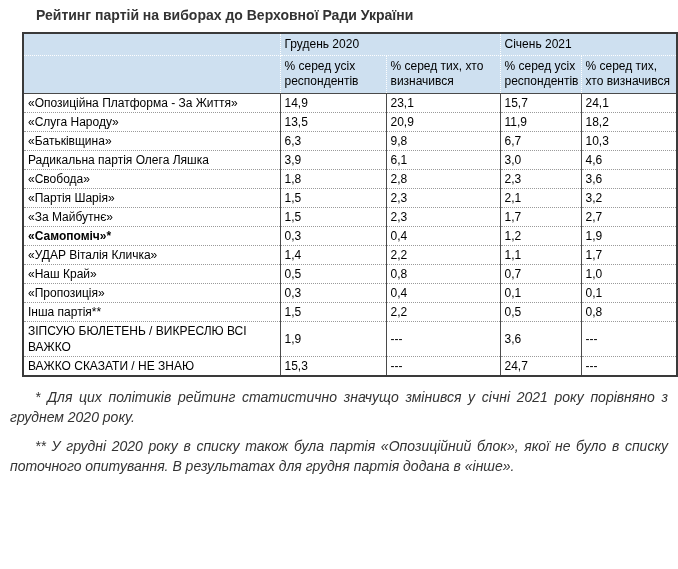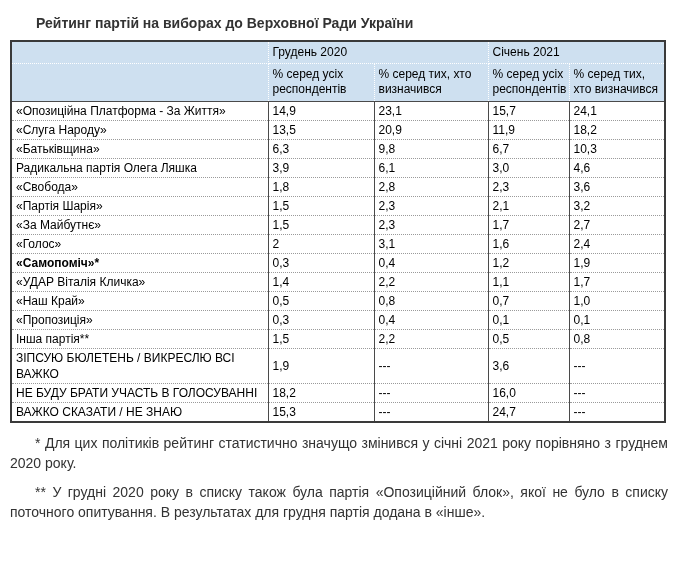--- a/index.html
+++ b/index.html
@@ -10,33 +10,33 @@
     --text:#000;
     --muted:#333;
   }
   *{box-sizing:border-box;}
   html,body{margin:0;padding:0;background:#fff;}
   body{
     font-family:"Liberation Sans",sans-serif;
     color:var(--text);
     width:678px;
   }
-  .page{width:614px;padding-top:12px;}
+  .page{width:614px;padding-top:4px;}
   .title{
     font-size:14px;
     font-weight:bold;
     color:#333;
     margin:2px 10px 8px 36px;
     line-height:18px;
   }
   table.ratings{
     border-collapse:collapse;
     table-layout:fixed;
     width:656px;
-    margin-left:10px;
+    margin-left:22px;
     border:2px solid var(--outer-border);
     font-size:12px;
   }
   col.c1{width:257px;}
   col.c2{width:106px;}
   col.c3{width:114px;}
   col.c4{width:81px;}
   col.c5{width:96px;}
   thead th{
     background:var(--header-bg);
@@ -63,20 +63,21 @@
     line-height:16px;
     height:19px;
     vertical-align:middle;
     overflow:hidden;
     white-space:normal;
   }
   tbody td.bold{font-weight:bold;}
   .notes{
     width:658px;
     margin:10px 10px 0 10px;
+    font-style:italic;
     font-size:14px;
     color:var(--muted);
     line-height:20px;
     text-align:justify;
   }
   .notes p{margin:0 0 9px 0;text-indent:25px;}
 </style>
 </head>
 <body>
 
@@ -150,27 +151,20 @@
           <td>3,2</td>
         </tr>
         <tr>
           <td class="party">«За Майбутнє»</td>
           <td>1,5</td>
           <td>2,3</td>
           <td>1,7</td>
           <td>2,7</td>
         </tr>
         <tr>
-          <td class="party">«Голос»</td>
-          <td>2</td>
-          <td>3,1</td>
-          <td>1,6</td>
-          <td>2,4</td>
-        </tr>
-        <tr>
           <td class="party bold">«Самопоміч»*</td>
           <td>0,3</td>
           <td>0,4</td>
           <td>1,2</td>
           <td>1,9</td>
         </tr>
         <tr>
           <td class="party">«УДАР Віталія Кличка»</td>
           <td>1,4</td>
           <td>2,2</td>
@@ -199,27 +193,20 @@
           <td>0,8</td>
         </tr>
         <tr>
           <td class="party">ЗІПСУЮ БЮЛЕТЕНЬ / ВИКРЕСЛЮ ВСІ ВАЖКО</td>
           <td>1,9</td>
           <td>---</td>
           <td>3,6</td>
           <td>---</td>
         </tr>
         <tr>
-          <td class="party">НЕ БУДУ БРАТИ УЧАСТЬ В ГОЛОСУВАННІ</td>
-          <td>18,2</td>
-          <td>---</td>
-          <td>16,0</td>
-          <td>---</td>
-        </tr>
-        <tr>
           <td class="party">ВАЖКО СКАЗАТИ / НЕ ЗНАЮ</td>
           <td>15,3</td>
           <td>---</td>
           <td>24,7</td>
           <td>---</td>
         </tr>
       </tbody>
   </table>
 
   <div class="notes">

